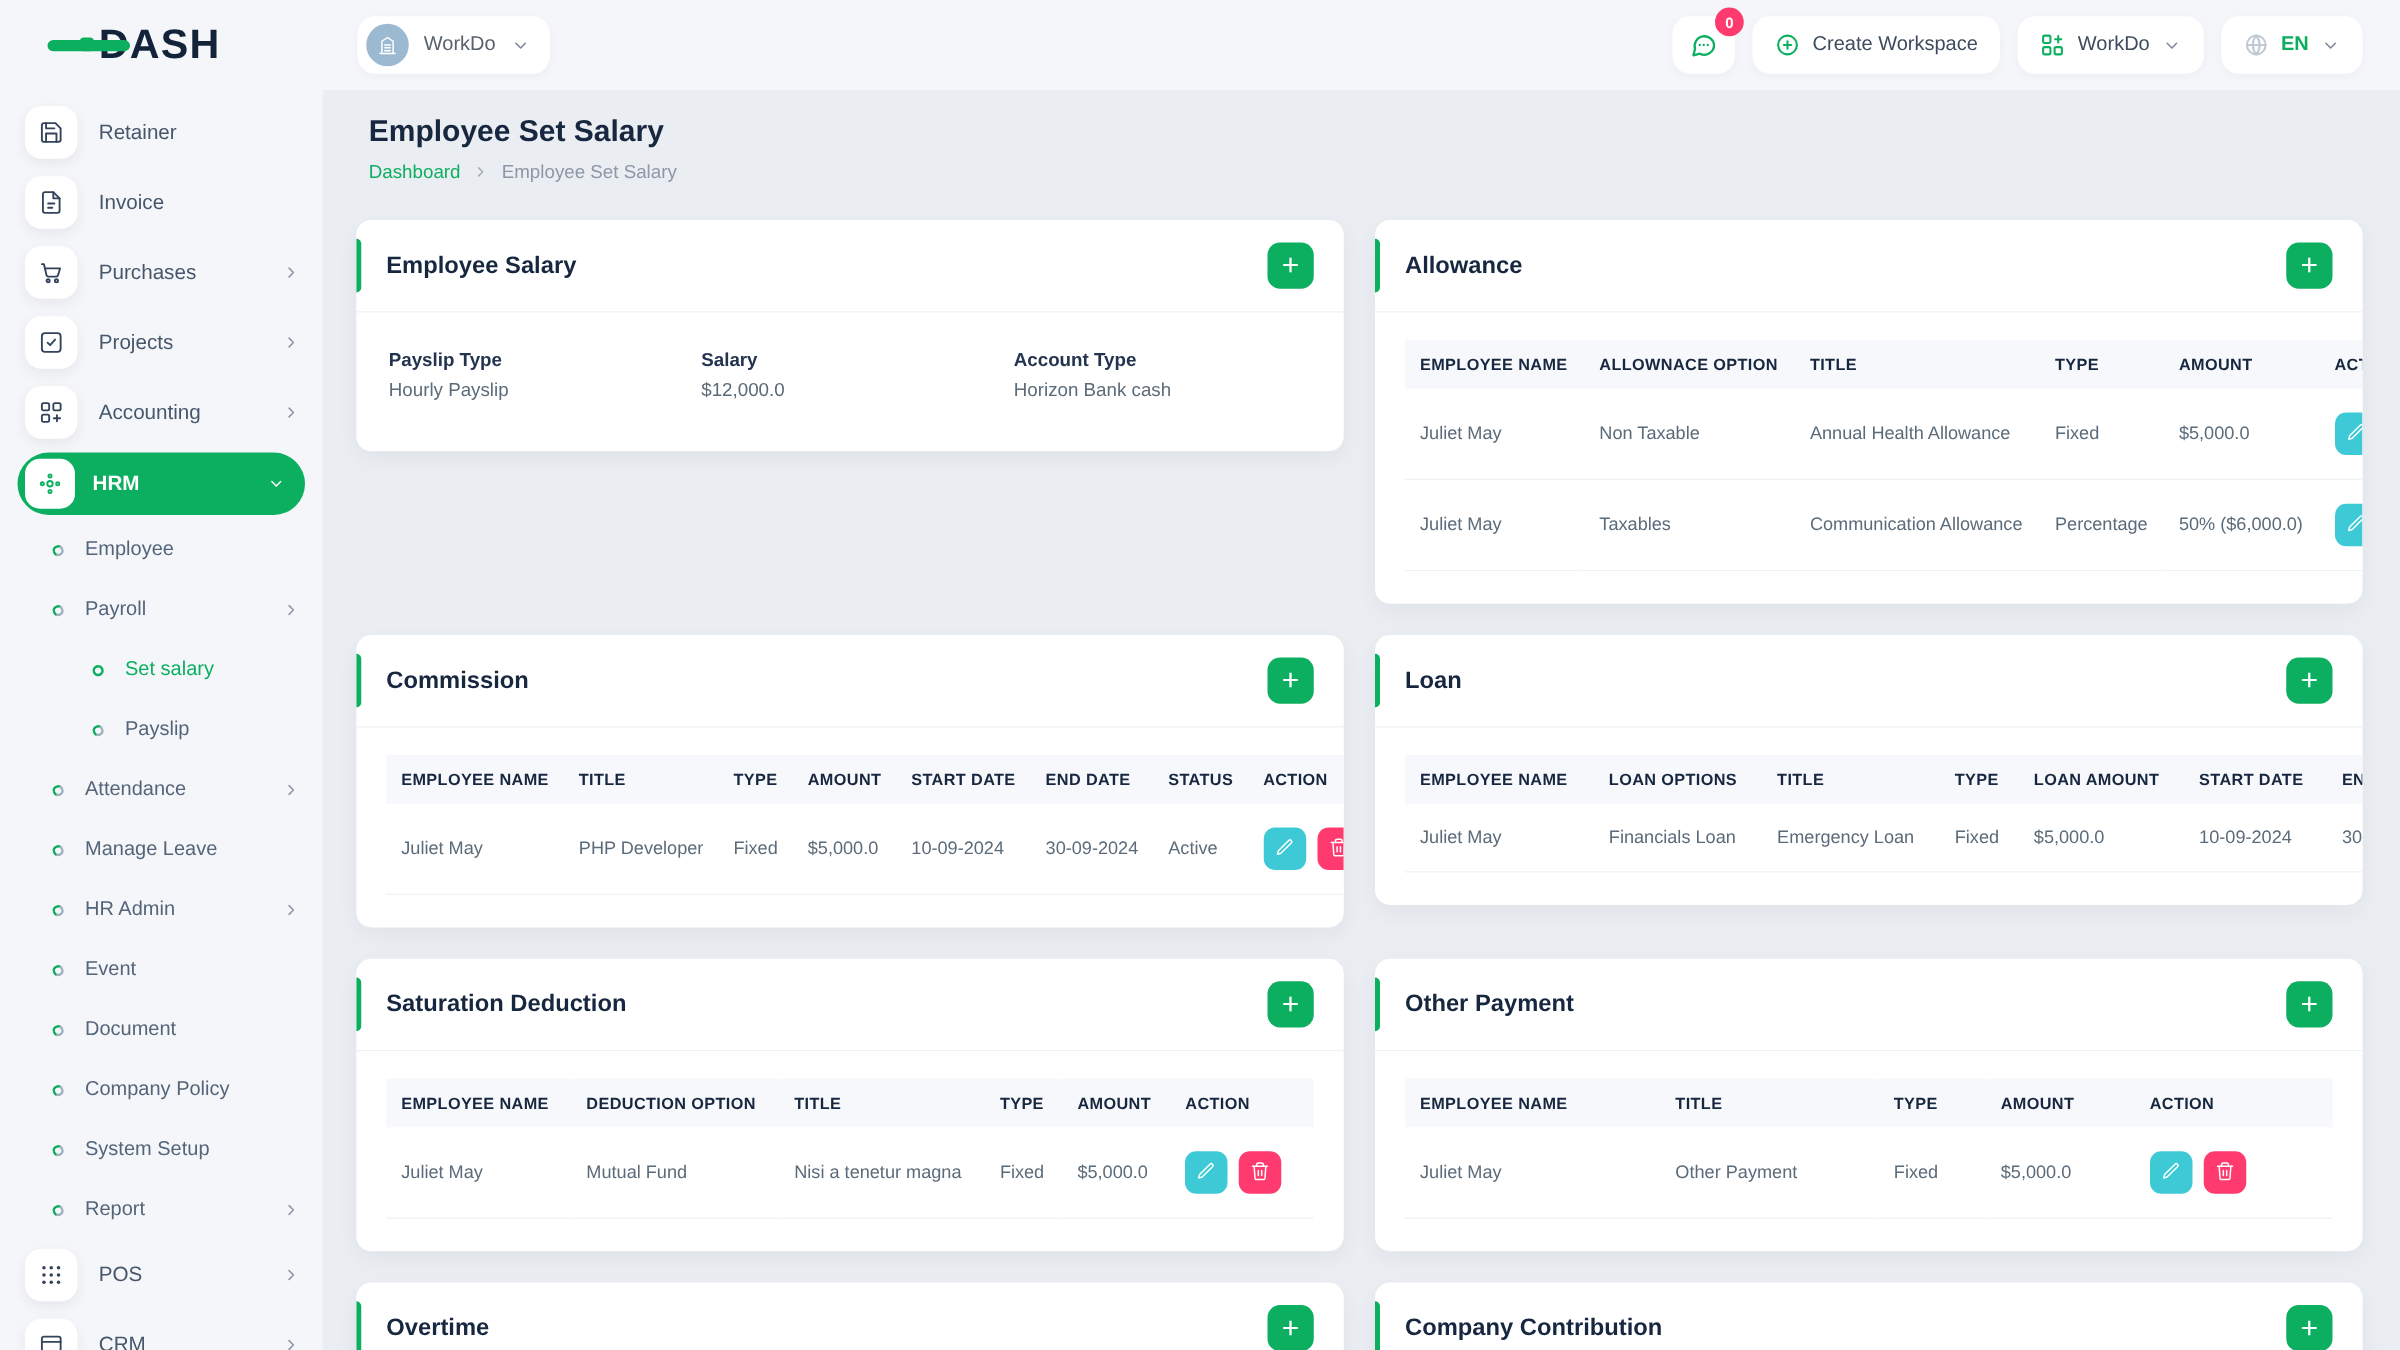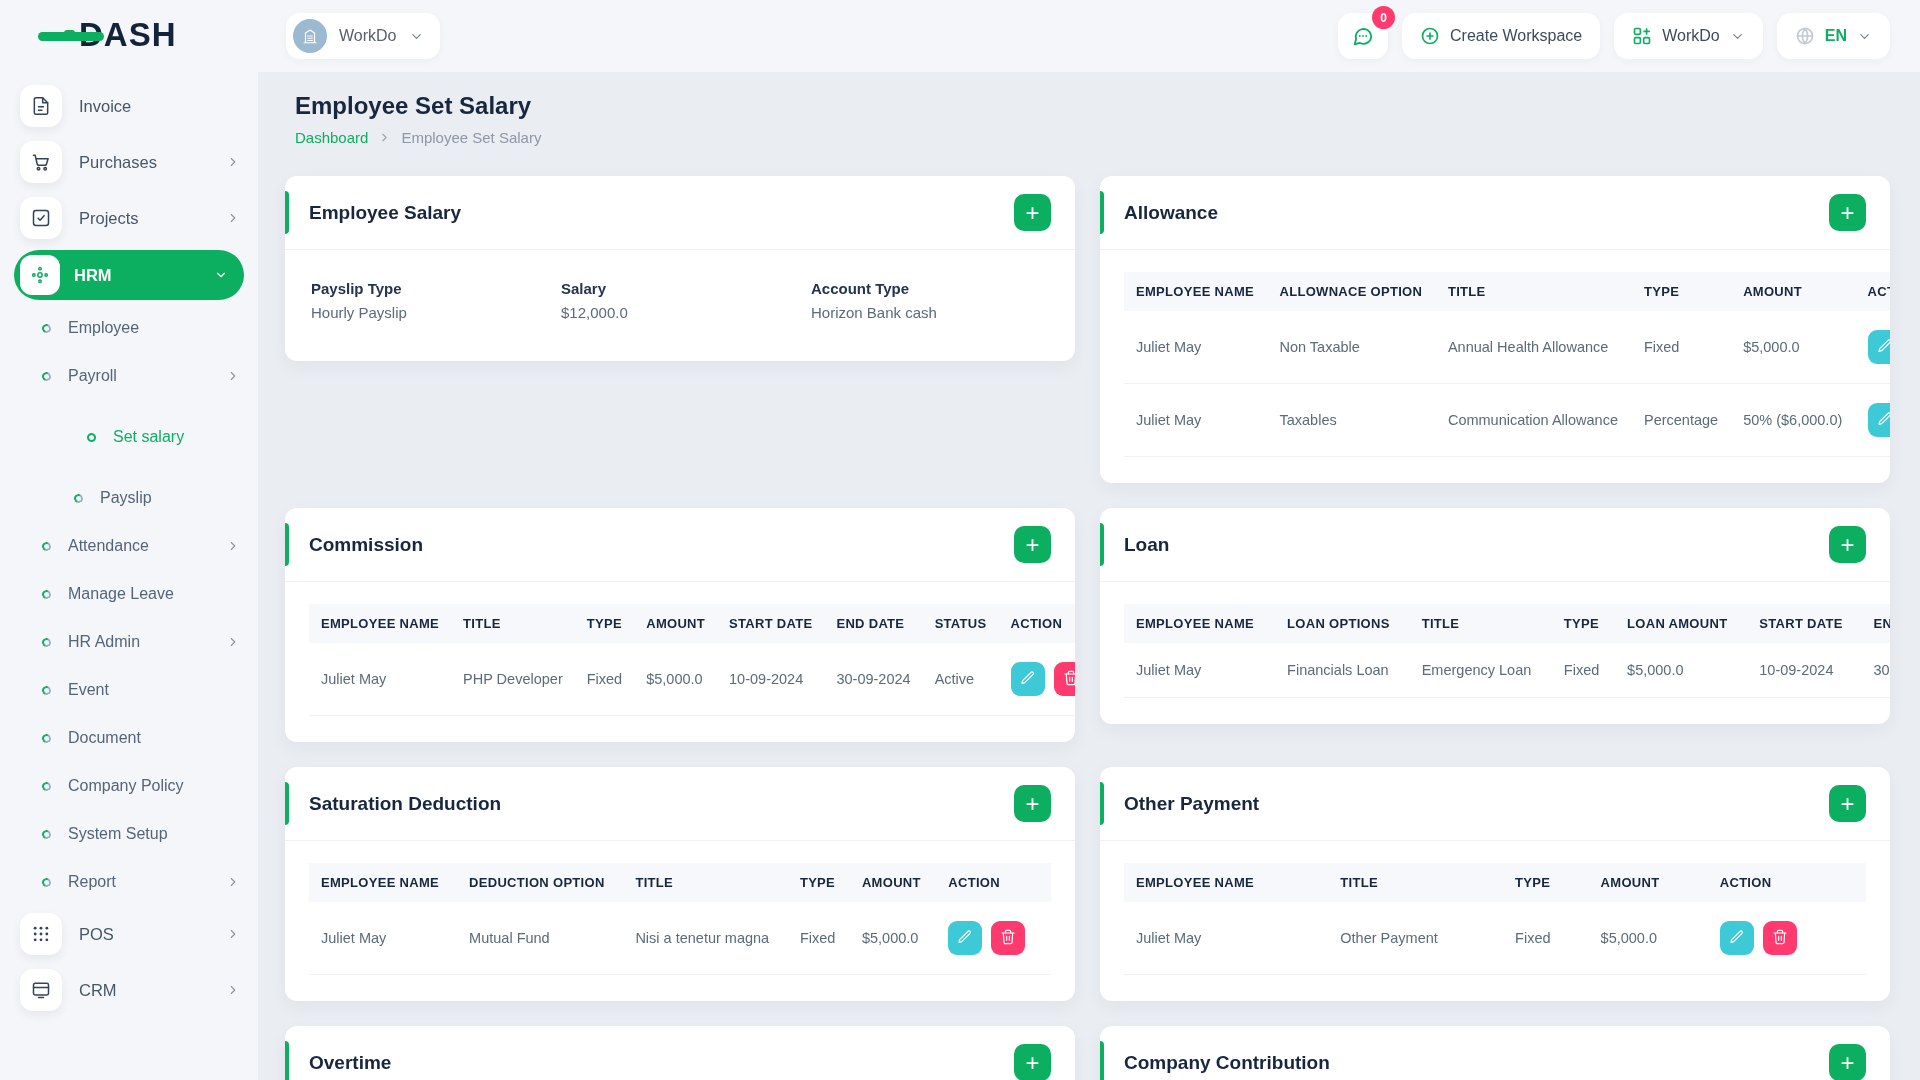--- a/index.html
+++ b/index.html
@@ -62,21 +62,21 @@
   .sb-chev svg{width:14px;height:14px;}
   .sb-item.active{background:var(--primary);border-radius:27px;height:50px;margin:4px 14px;padding:0 16px 0 6px;}
   .sb-item.active .sb-tile{width:40px;height:40px;border-radius:12px;color:var(--primary);margin-right:14px;box-shadow:none;}
   .sb-item.active .sb-label{color:#fff;font-weight:700;}
   .sb-item.active .sb-chev{color:#fff;}
   .sb-sub{height:48px;padding-left:42px;}
   .sb-sub.lvl2{padding-left:74px;}
   .sb-sub .sb-label{font-size:16px;color:#54657A;}
   .sb-bullet{width:9px;height:9px;border-radius:50%;border:2px solid #9FB0BF;border-top-color:var(--primary);border-left-color:var(--primary);
     transform:rotate(-20deg);margin-right:17px;flex:0 0 auto;}
-  .sb-sub.active{background:none;margin:13px;border-radius:0;height:48px;padding:0 18px 0 74px;}
+  .sb-sub.active{background:none;margin:0;border-radius:0;height:48px;padding:0 18px 0 74px;}
   .sb-sub.active .sb-label{color:var(--primary);font-weight:400;}
   .sb-sub.active .sb-bullet{border-color:var(--primary);}
 
   
   .page-head{position:absolute;left:295px;top:92px;}
   .page-title{font-size:24px;font-weight:700;color:var(--dark);margin:0;}
   .breadcrumb{display:flex;align-items:center;gap:10px;margin-top:9px;font-size:15px;}
   .crumb-home{color:var(--primary);cursor:pointer;}
   .crumb-sep{color:#9AA3B1;display:flex;}
   .crumb-sep svg{width:13px;height:13px;}
@@ -193,20 +193,30 @@
           </svg>
         </span>
     </button>
   </div>
 </div>
 
 <nav class="sidebar">
     <div class="sb-item sb-top">
       <span class="sb-tile">
         <svg viewBox="0 0 24 24">
+          <path d="M19 21H5a2 2 0 0 1-2-2V5a2 2 0 0 1 2-2h11l5 5v11a2 2 0 0 1-2 2z"></path>
+          <path d="M17 21v-8H7v8"></path>
+          <path d="M7 3v5h8"></path>
+        </svg>
+      </span>
+      <span class="sb-label">Retainer</span>
+    </div>
+    <div class="sb-item sb-top">
+      <span class="sb-tile">
+        <svg viewBox="0 0 24 24">
           <path d="M14 2H6a2 2 0 0 0-2 2v16a2 2 0 0 0 2 2h12a2 2 0 0 0 2-2V8z"></path>
           <path d="M14 2v6h6"></path>
           <path d="M9 13h6M9 17h4"></path>
         </svg>
       </span>
       <span class="sb-label">Invoice</span>
     </div>
     <div class="sb-item sb-top">
       <span class="sb-tile">
         <svg viewBox="0 0 24 24">
@@ -223,20 +233,36 @@
       </span>
     </div>
     <div class="sb-item sb-top">
       <span class="sb-tile">
         <svg viewBox="0 0 24 24">
           <rect x="3" y="3" width="18" height="18" rx="3"></rect>
           <path d="M8.5 12.2l2.4 2.4 4.8-5.4"></path>
         </svg>
       </span>
       <span class="sb-label">Projects</span>
+      <span class="sb-chev">
+        <svg viewBox="0 0 24 24">
+          <path d="M9 6l6 6-6 6"></path>
+        </svg>
+      </span>
+    </div>
+    <div class="sb-item sb-top">
+      <span class="sb-tile">
+        <svg viewBox="0 0 24 24">
+          <rect x="3" y="3" width="7" height="7" rx="1.5"></rect>
+          <rect x="14" y="3" width="7" height="7" rx="1.5"></rect>
+          <rect x="3" y="14" width="7" height="7" rx="1.5"></rect>
+          <path d="M17.5 14.5v6M14.5 17.5h6"></path>
+        </svg>
+      </span>
+      <span class="sb-label">Accounting</span>
       <span class="sb-chev">
         <svg viewBox="0 0 24 24">
           <path d="M9 6l6 6-6 6"></path>
         </svg>
       </span>
     </div>
     <div class="sb-item sb-top active">
       <span class="sb-tile">
         <svg viewBox="0 0 24 24">
           <circle cx="12" cy="12" r="2.6"></circle>

